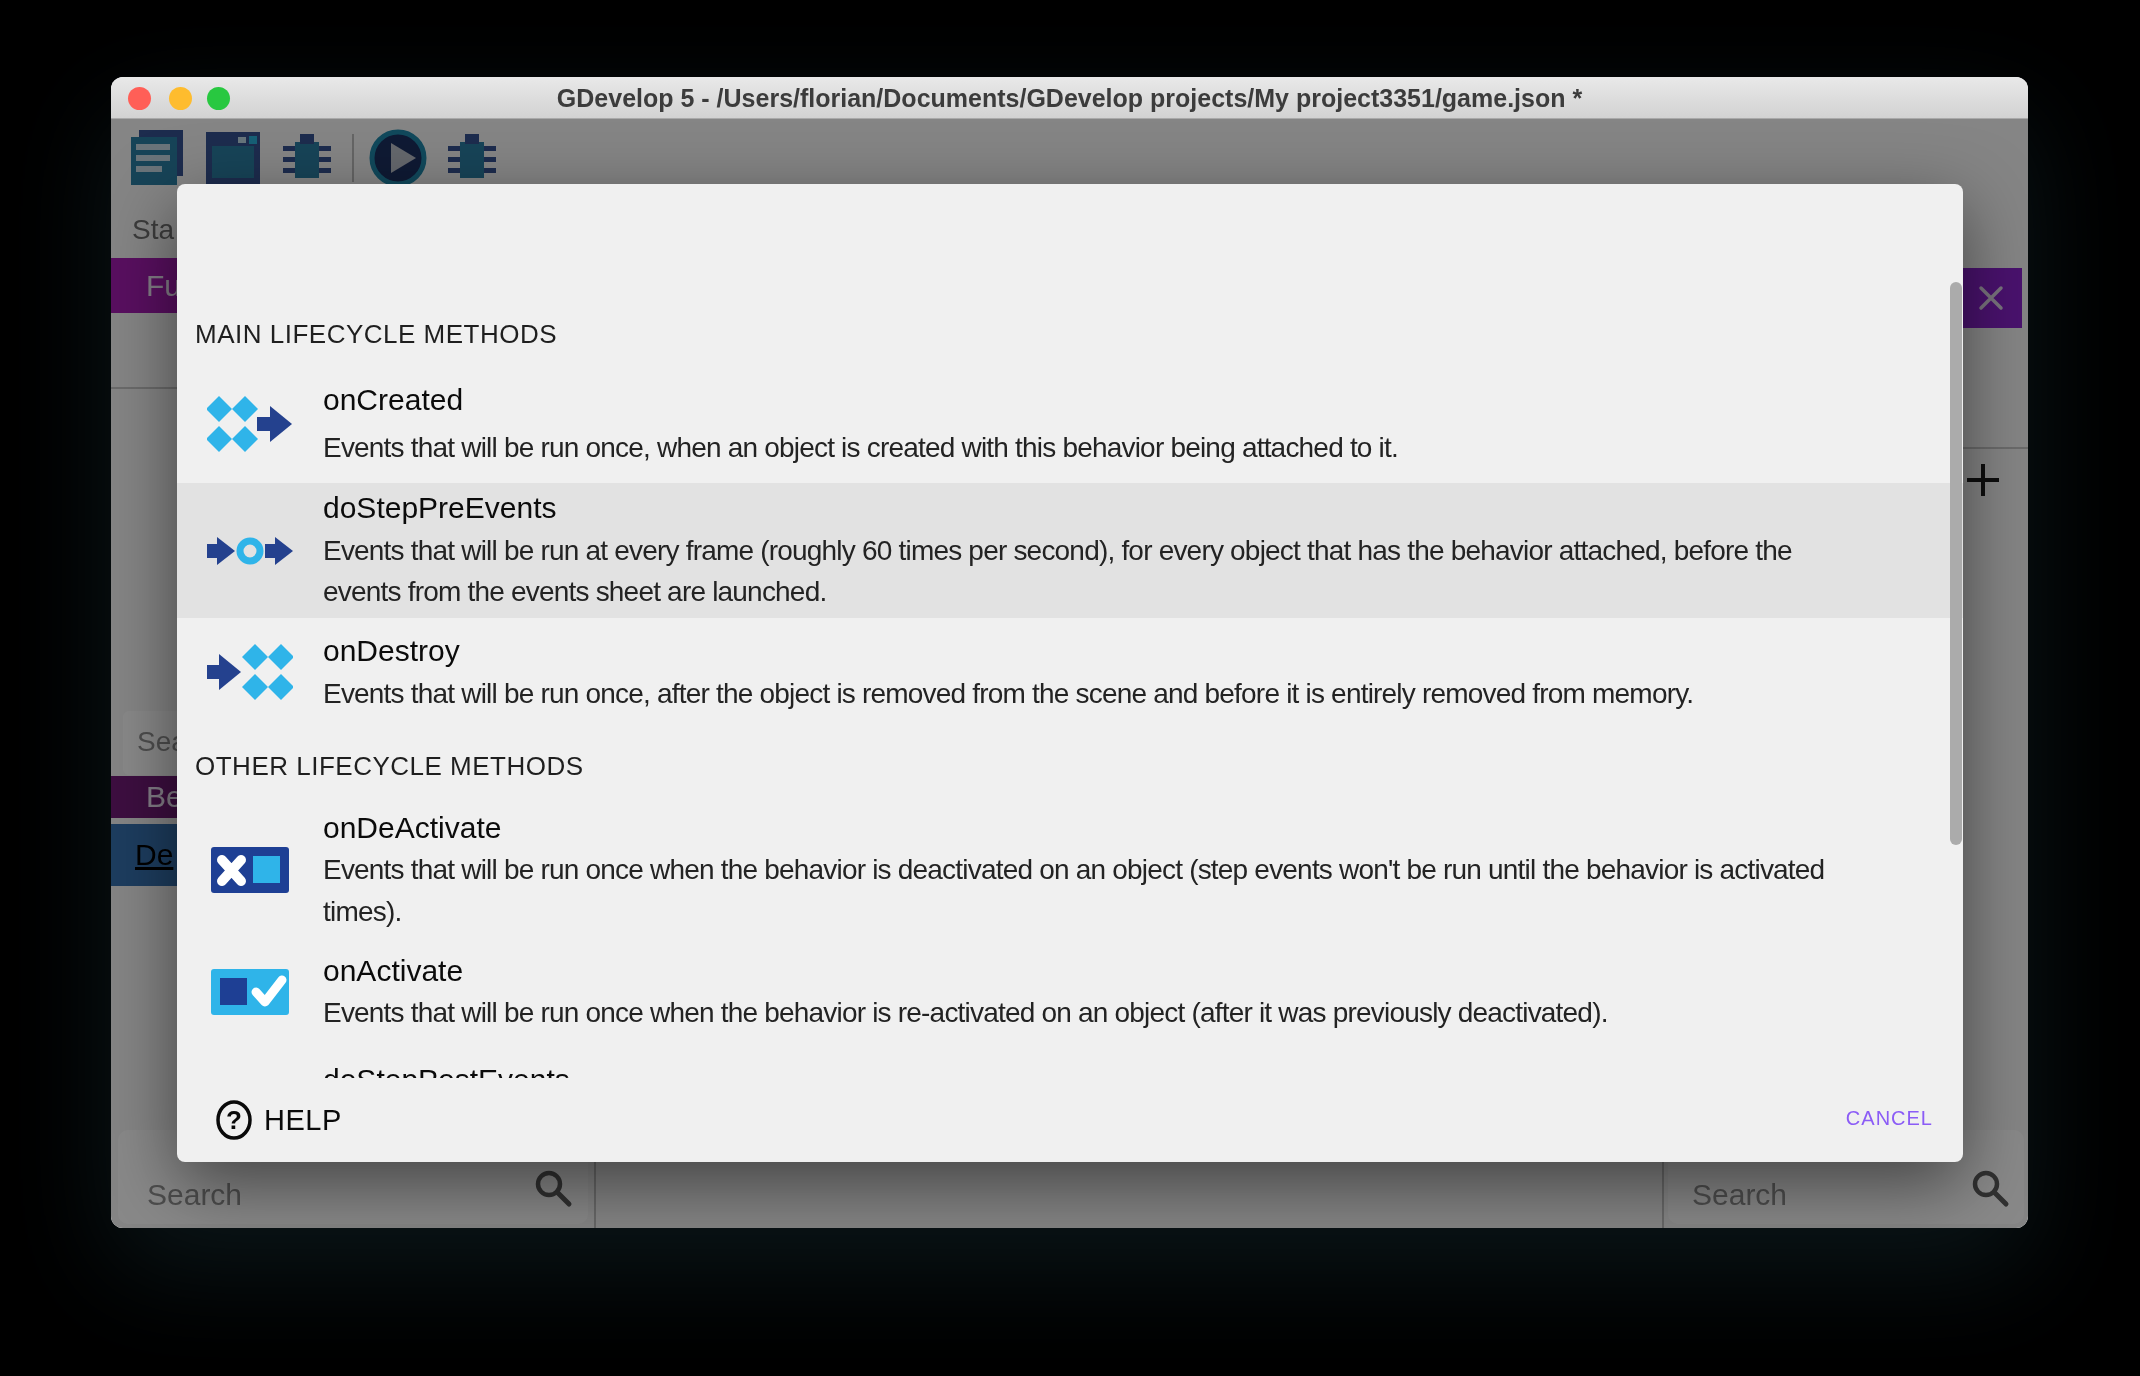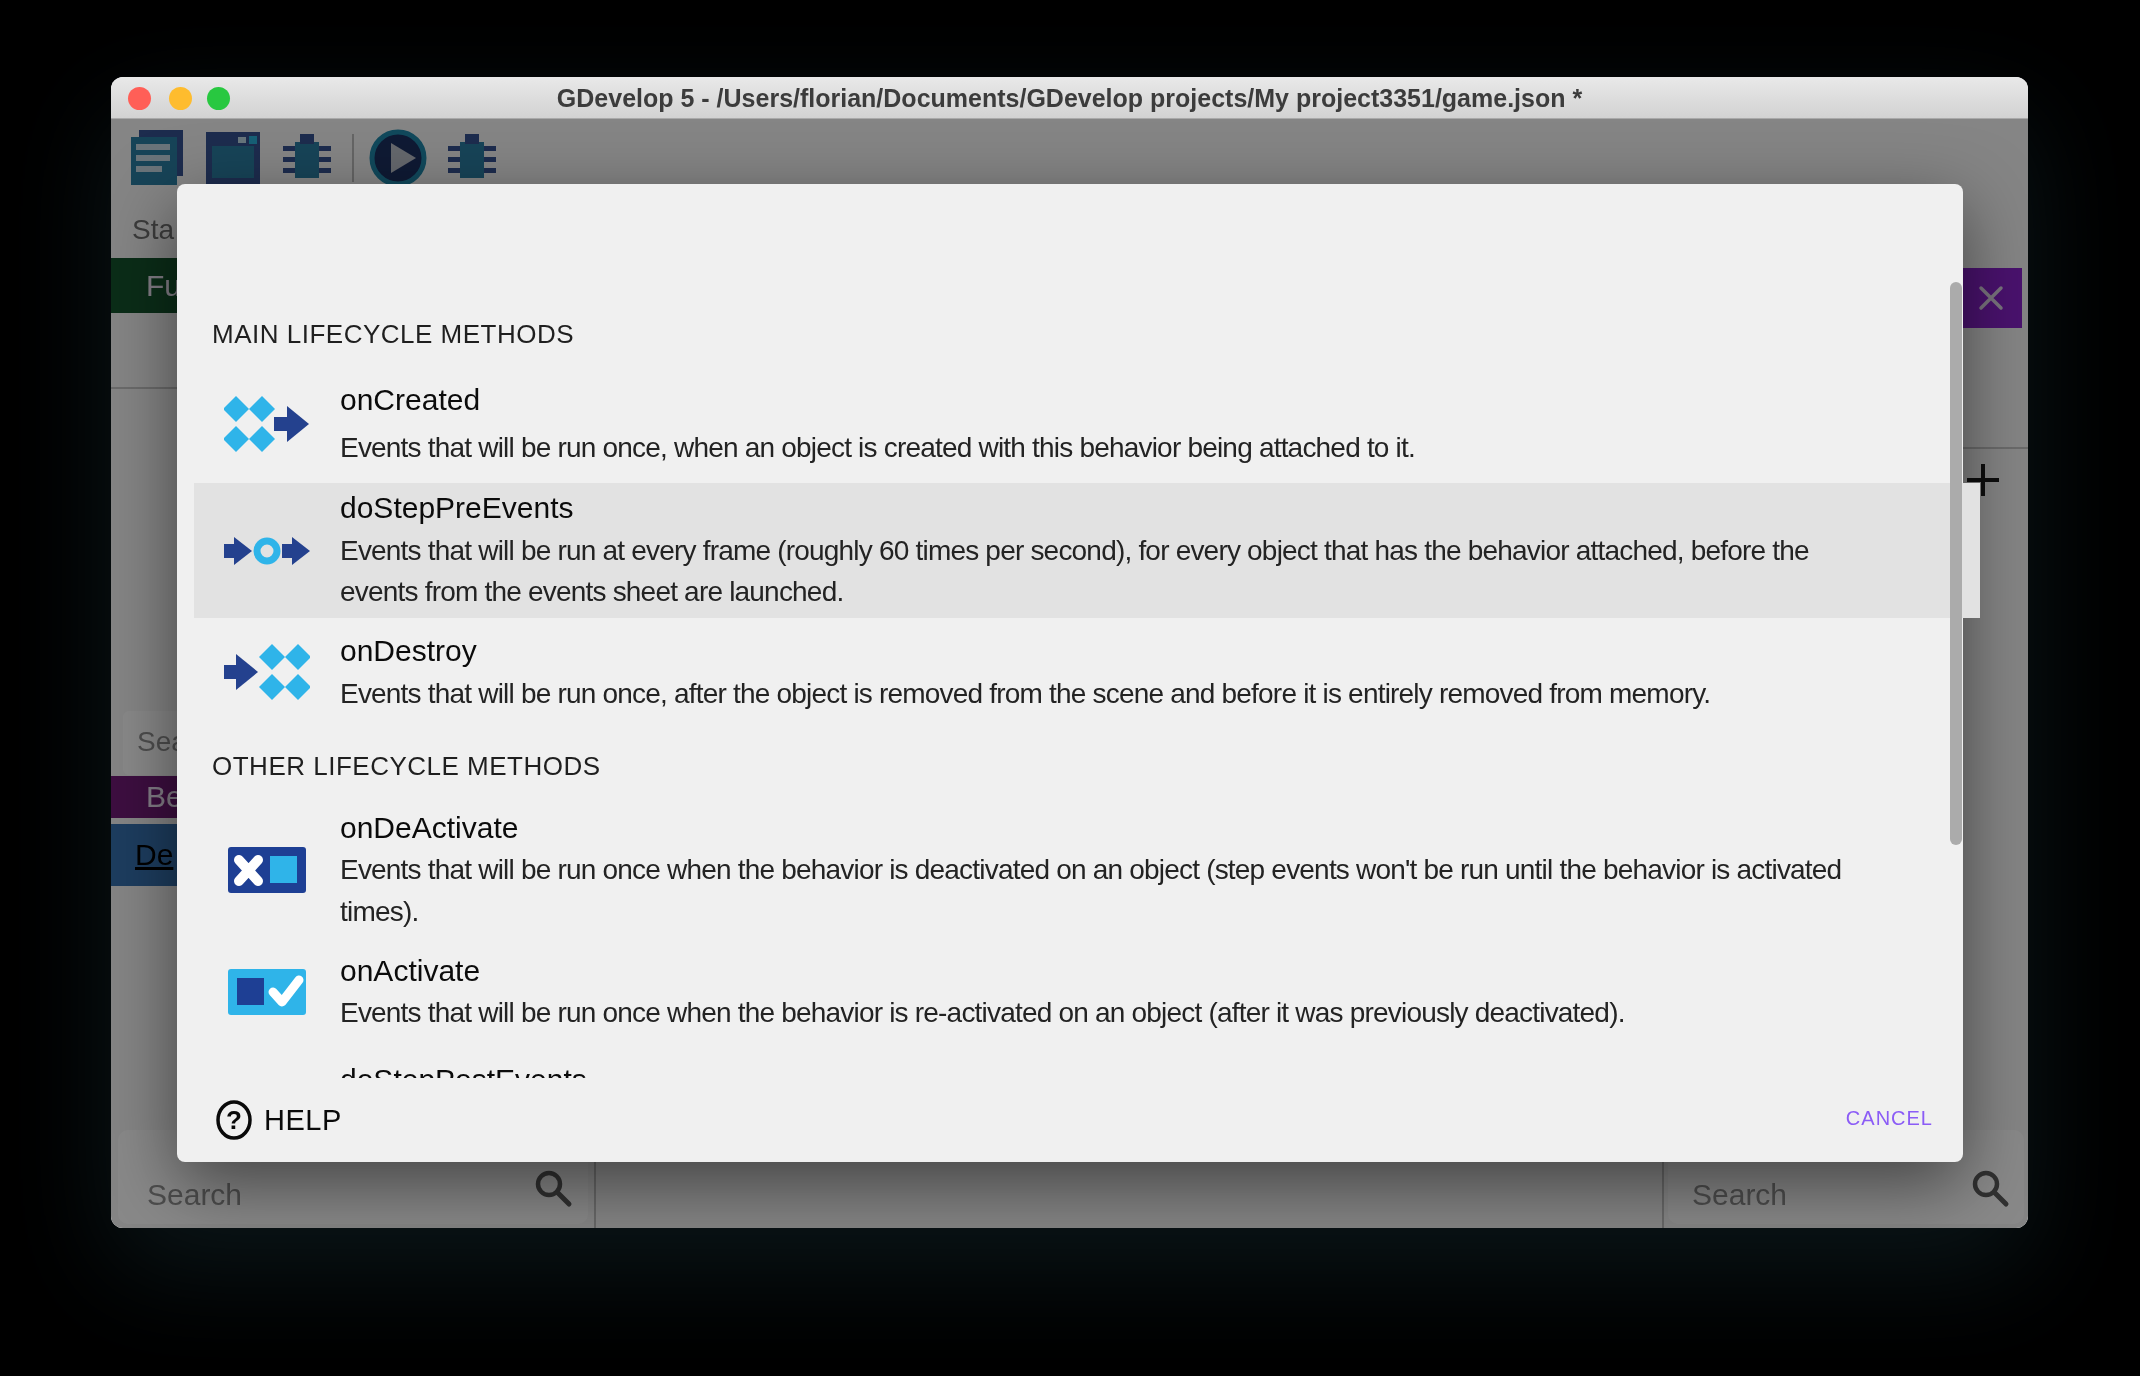--- a/index.html
+++ b/index.html
@@ -19,21 +19,21 @@
   .win-title{position:absolute;left:0;top:0;width:100%;height:42px;line-height:42px;
     text-align:center;font-size:25px;font-weight:600;color:#3c3c3c;}
 
   .appbody{position:absolute;left:0;top:42px;width:1917px;height:1109px;background:#f2f2f2;}
   .appbody > *{position:absolute;}
 
   
   .tb-icon{top:11px;}
   .tb-sep{left:241px;top:15px;width:2px;height:48px;background:#b9b9b9;}
   .bg-tab-label{left:21px;top:93px;height:36px;line-height:36px;font-size:28px;color:#6e6e6e;white-space:nowrap;}
-  .bg-tab-purple1{left:0;top:139px;width:90px;height:55px;background:#14532d;}
+  .bg-tab-purple1{left:0;top:139px;width:90px;height:55px;background:#a21caf;}
   .bg-tab-purple1 span{position:absolute;left:35px;top:11px;font-size:30px;color:#efe6f6;}
   .bg-divider1{left:0;top:268px;width:90px;height:2px;background:#c4c4c4;}
   .bg-search1{left:12px;top:592px;width:80px;height:64px;background:#fafafa;border-radius:6px;}
   .bg-search1 span{position:absolute;left:14px;top:15px;font-size:28px;color:#8f8f8f;}
   .bg-tab-purple2{left:0;top:657px;width:90px;height:42px;background:#701a75;}
   .bg-tab-purple2 span{position:absolute;left:35px;top:4px;font-size:30px;color:#efe6f6;}
   .bg-selected-row{left:0;top:705px;width:90px;height:62px;background:#3570ad;}
   .bg-selected-row span{position:absolute;left:24px;top:14px;font-size:30px;color:#000000;text-decoration:underline;}
   .bg-searchL{left:7px;top:1011px;width:470px;height:94px;background:#fafafa;border-radius:10px;}
   .bg-searchR{left:1557px;top:1011px;width:356px;height:94px;background:#fafafa;border-radius:10px;}
@@ -47,21 +47,21 @@
 
   .dim-overlay{position:absolute;left:0;top:42px;width:1917px;height:1109px;
     background:rgba(0,0,0,0.45);z-index:5;}
 
   
   .dialog{position:absolute;left:66px;top:107px;width:1786px;height:978px;
     background:#f0f0f0;border-radius:8px;z-index:10;
     box-shadow:0 22px 70px rgba(0,0,0,0.5);}
   .dlg-title{position:absolute;left:19px;top:58px;height:44px;line-height:44px;
     font-size:36px;color:#060606;white-space:nowrap;}
-  .dlg-list{position:absolute;left:17px;top:110px;width:1786px;height:784px;overflow:hidden;}
+  .dlg-list{position:absolute;left:0;top:110px;width:1786px;height:784px;overflow:hidden;}
   .dlg-list > *{position:absolute;}
   .sect{left:18px;height:28px;line-height:28px;font-size:26px;color:#1f1f1f;letter-spacing:0.5px;white-space:nowrap;}
   .row-bg{left:0;width:1786px;background:#e2e2e2;}
   .m-name{left:146px;height:36px;line-height:36px;font-size:30px;color:#0b0b0b;white-space:nowrap;}
   .m-desc{left:146px;height:36px;line-height:36px;font-size:28px;letter-spacing:-0.8px;color:#232323;white-space:nowrap;text-align:center;}
   .m-icon{left:30px;}
 
   .dlg-footer-help{position:absolute;left:37px;top:916px;height:40px;}
   .help-label{position:absolute;left:50px;top:2px;height:36px;line-height:36px;font-size:29px;letter-spacing:0.5px;color:#0a0a0a;}
   .cancel-btn{position:absolute;right:30px;top:916px;height:36px;line-height:36px;

